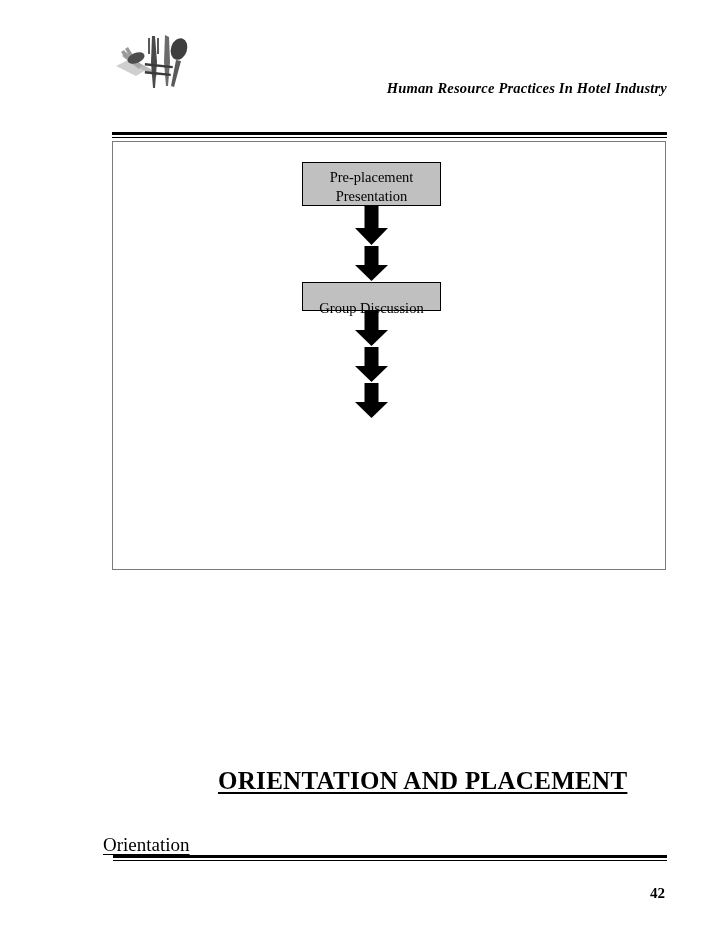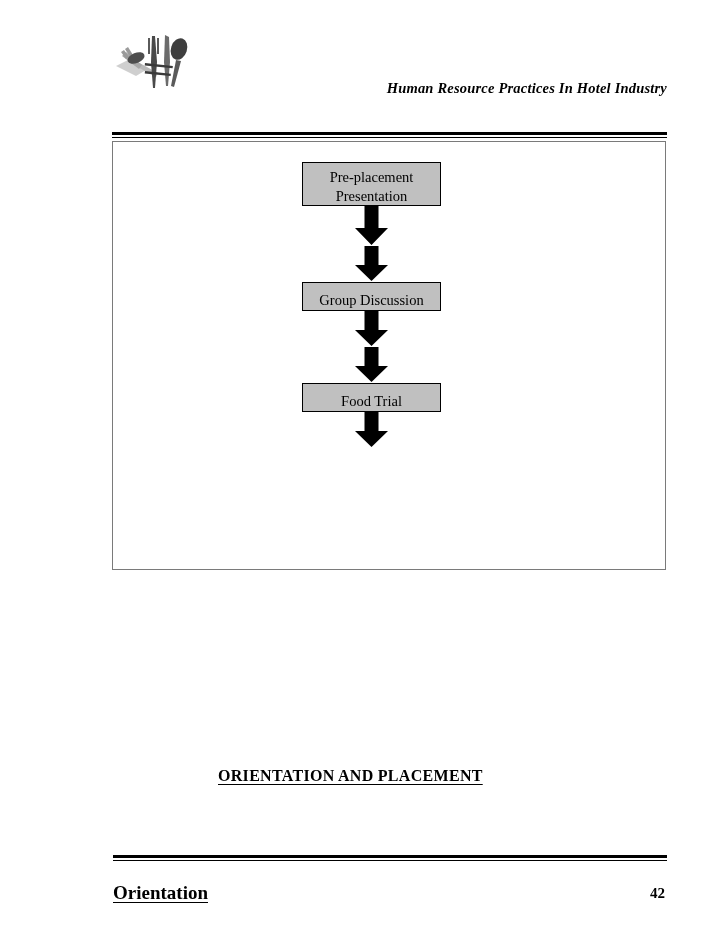--- a/index.html
+++ b/index.html
@@ -89,51 +89,50 @@
     box-sizing: border-box;
     background: #c0c0c0;
     border: 1px solid #000000;
     text-align: center;
     font-size: 14.5px;
     line-height: 1.28;
     padding: 5px 4px 6px 4px;
     color: #000000;
   }
   .flow-box.two-line { height: 44px; }
-  .flow-box.one-line { height: 29px; padding-top: 8px; }
+  .flow-box.one-line { height: 29px; padding-top: 16px; }
 
   .flow-arrow {
     width: 139px;
     height: 40px;
     display: block;
   }
   .flow-arrow.short { height: 36px; }
 
   
   .heading-main {
     position: absolute;
     left: 218px;
     top: 767px;
-    font-size: 16px;
+    font-size: 25px;
     font-weight: bold;
     letter-spacing: 0.3px;
     text-decoration: underline;
     text-underline-offset: 3px;
     white-space: nowrap;
   }
   .heading-sub {
     position: absolute;
-    left: 113px;
+    left: 103px;
     top: 834px;
     font-size: 19px;
-    font-weight: bold;
+    font-weight: normal;
     text-decoration: underline;
     text-underline-offset: 3px;
     white-space: nowrap;
-    margin-top: 48px;
   }
 
   
   .page-footer {
     position: absolute;
     left: 113px;
     top: 855px;
     width: 554px;
     height: 60px;
   }
@@ -210,23 +209,20 @@
 
     <svg class="flow-arrow short" viewBox="0 0 139 36" xmlns="http://www.w3.org/2000/svg">
       <path d="M62.5 0 L76.5 0 L76.5 19 L86 19 L69.5 35 L53 19 L62.5 19 Z" fill="#000000"></path>
     </svg>
 
 
     <svg class="flow-arrow short" viewBox="0 0 139 36" xmlns="http://www.w3.org/2000/svg">
       <path d="M62.5 0 L76.5 0 L76.5 19 L86 19 L69.5 35 L53 19 L62.5 19 Z" fill="#000000"></path>
     </svg>
 
-    <div class="flow-box one-line">
-      <div>Food Trial</div>
-    </div>
 
     <svg class="flow-arrow short" viewBox="0 0 139 36" xmlns="http://www.w3.org/2000/svg">
       <path d="M62.5 0 L76.5 0 L76.5 19 L86 19 L69.5 35 L53 19 L62.5 19 Z" fill="#000000"></path>
     </svg>
 
 
   </div>
 </div>
 
 <div class="heading-main">ORIENTATION AND PLACEMENT</div>

